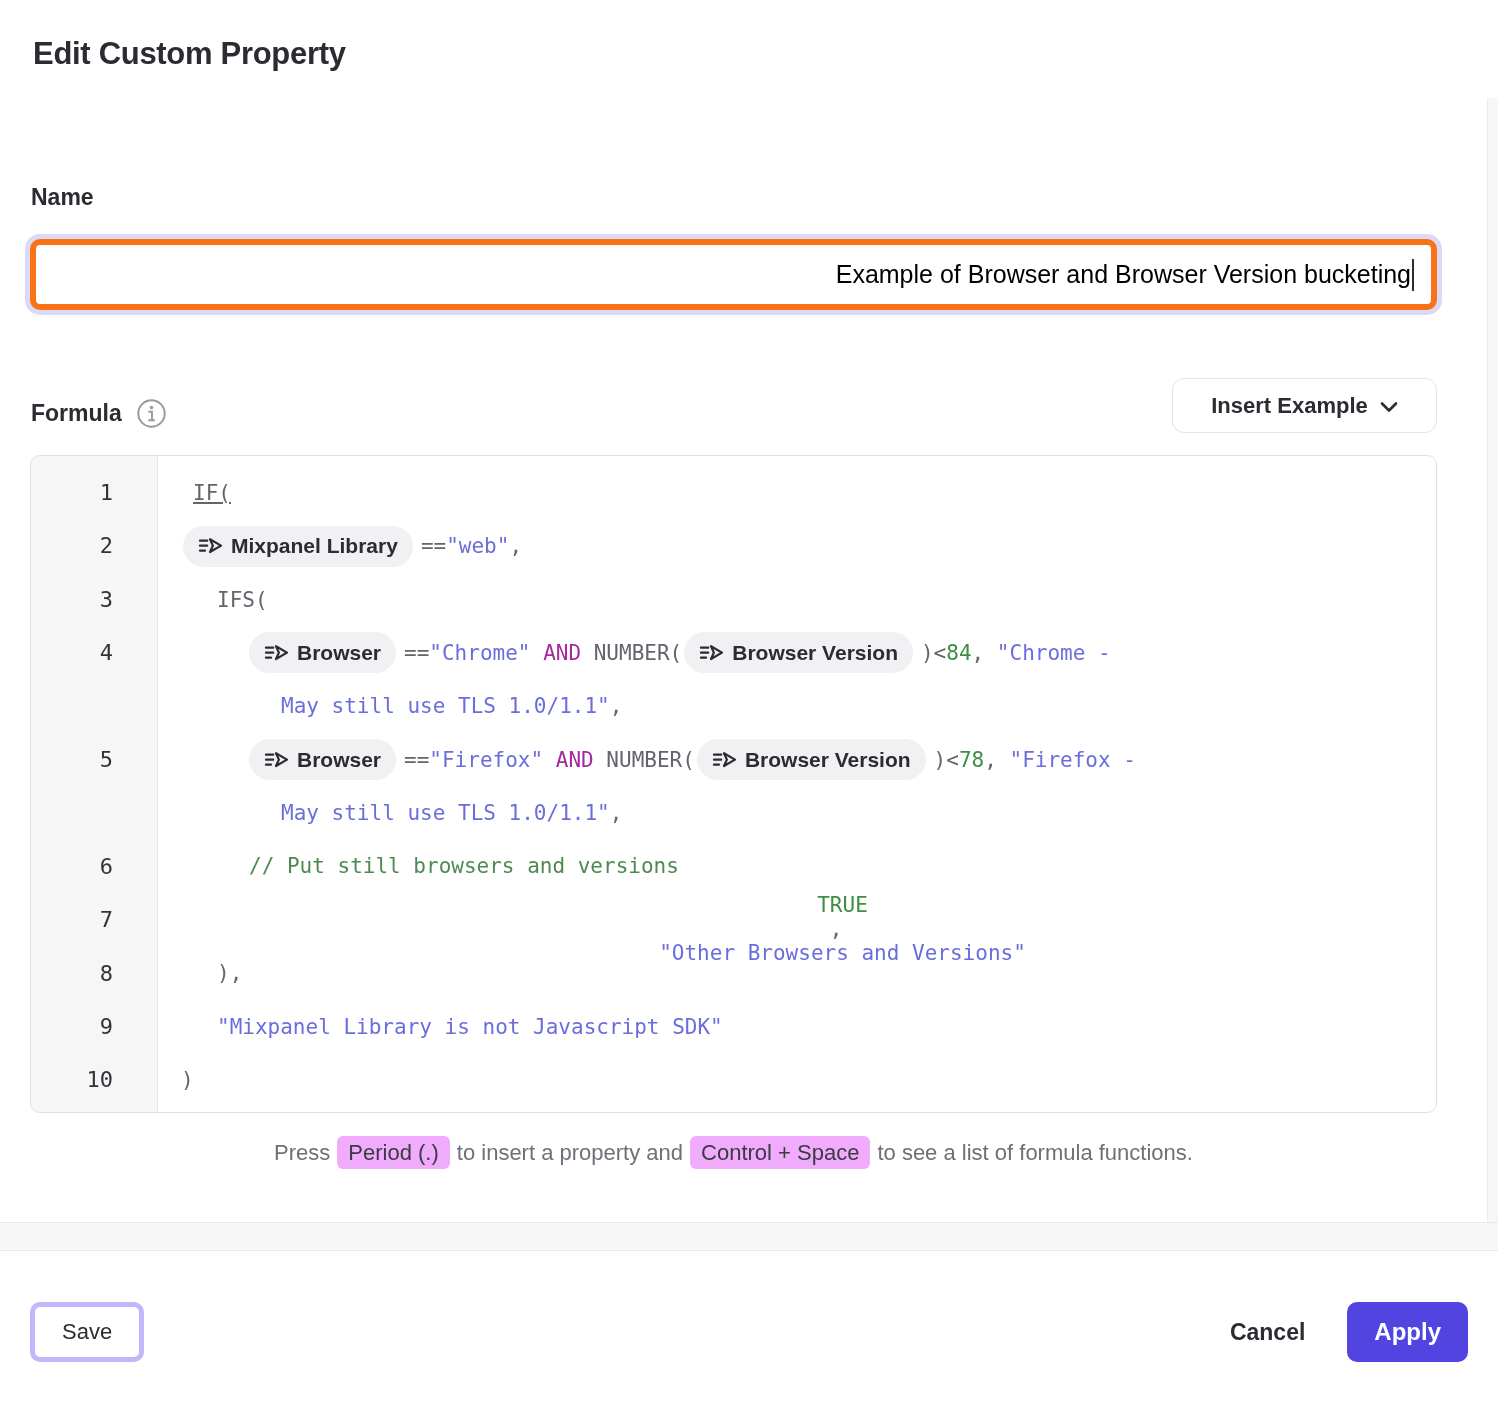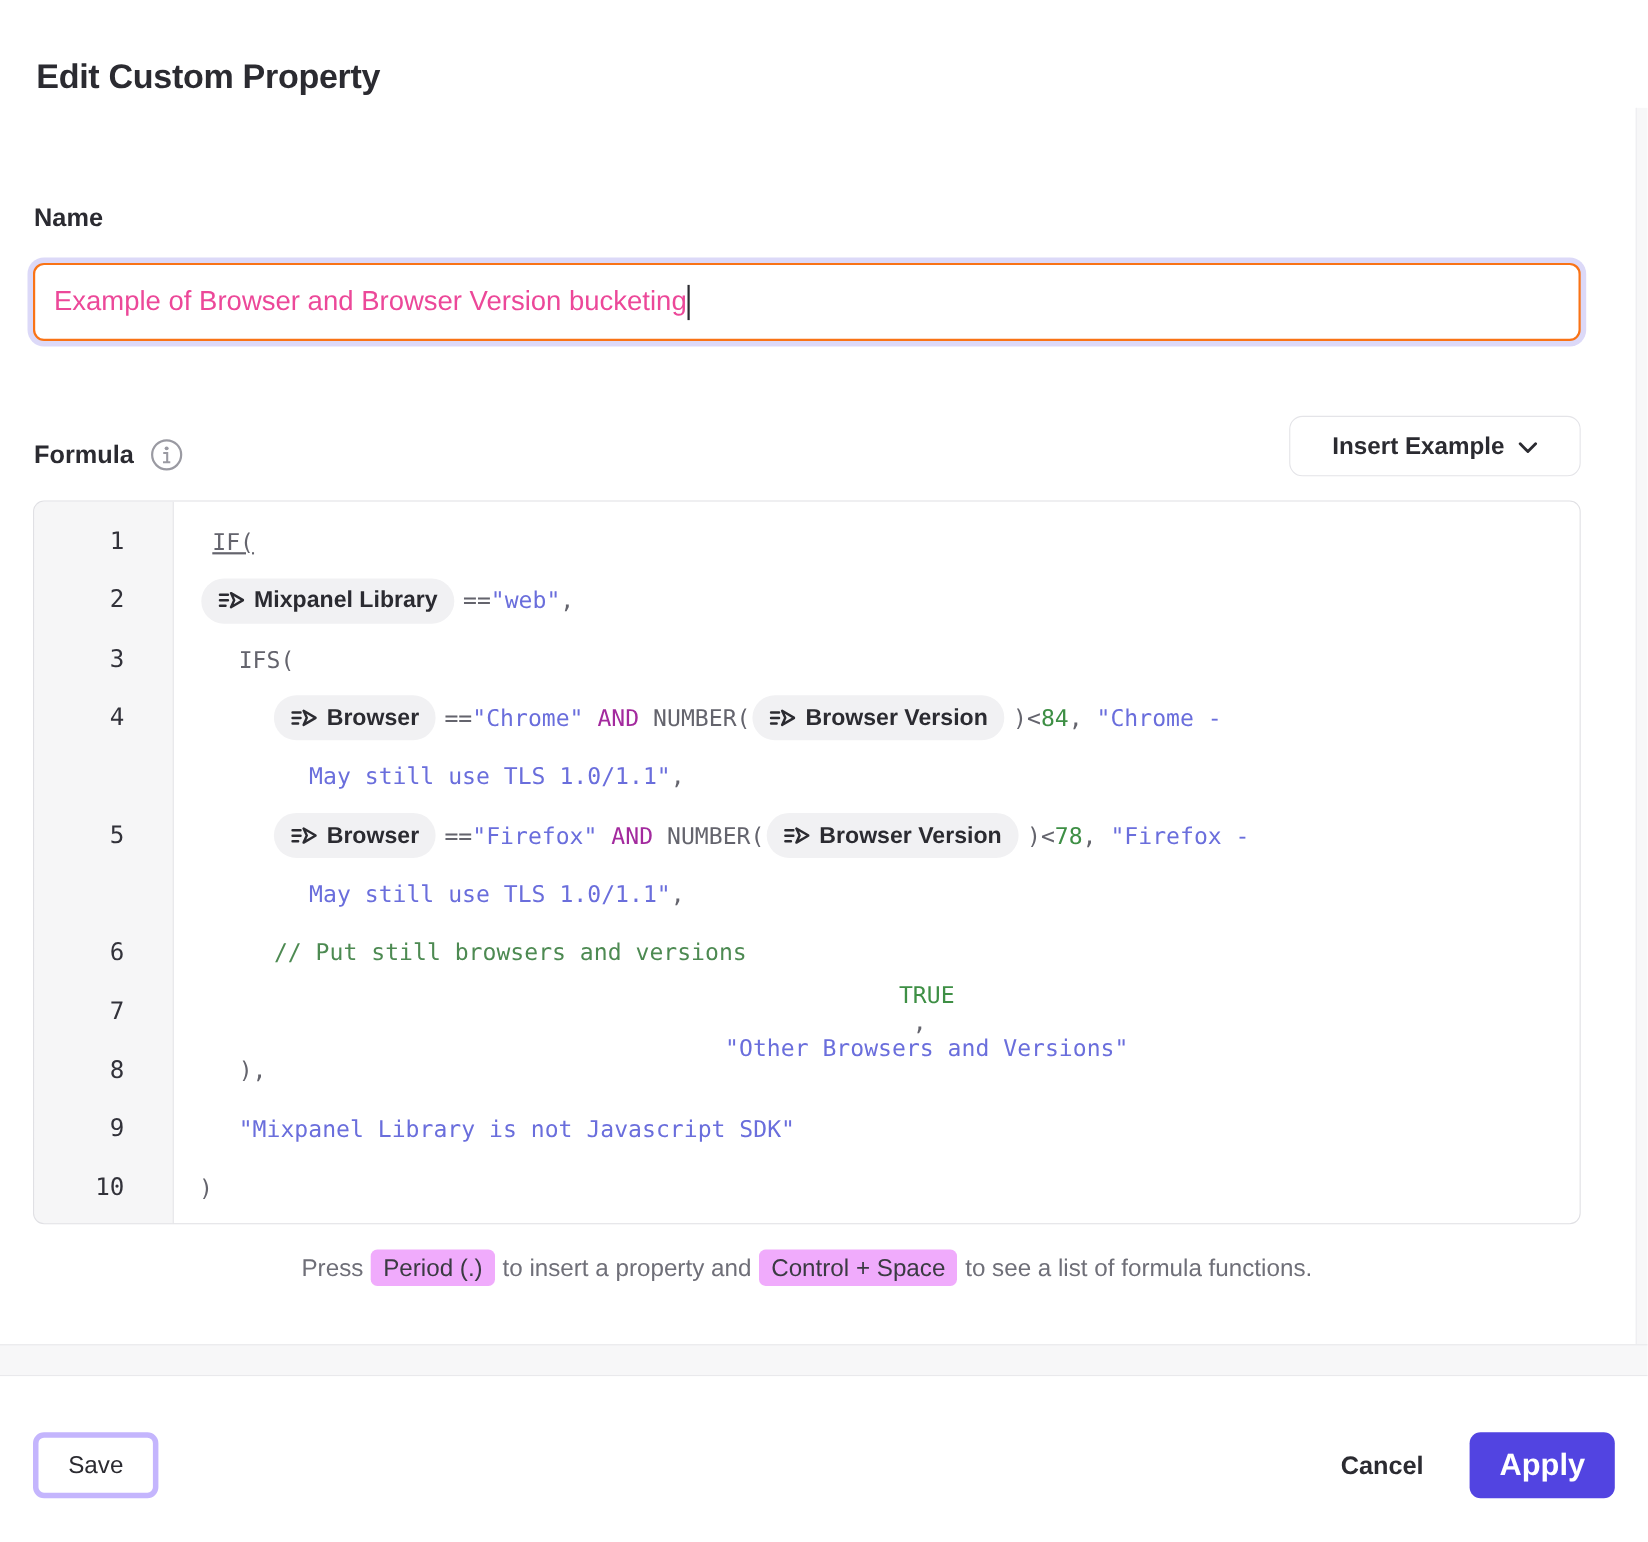--- a/index.html
+++ b/index.html
@@ -1,28 +1,28 @@
 <!DOCTYPE html>
 <html><head>
 <meta charset="utf-8">
 <style>
   * { margin:0; padding:0; box-sizing:border-box; }
   html,body { background:#ffffff; }
   body { font-family:"Liberation Sans", sans-serif; color:#2b2b31; }
   .stage { position:relative; width:1498px; height:1402px; background:#fff; overflow:hidden; }
 
-  .dialog-title { position:absolute; left:33px; top:52px; font-size:31px; font-weight:700; letter-spacing:-0.3px; color:#2b2b31; }
+  .dialog-title { position:absolute; left:33px; top:36px; font-size:31px; font-weight:700; letter-spacing:-0.3px; color:#2b2b31; }
 
   .right-gutter { position:absolute; right:0; top:98px; width:11px; height:1124px; background:#f7f7f8; border-left:1px solid #ededf0; }
 
   .field-label { position:absolute; font-size:23px; font-weight:700; color:#2b2b31; }
   .name-label { left:31px; top:184px; }
 
   .name-input-wrap { position:absolute; left:30px; top:239px; width:1407px; height:71px; }
-  .name-input { width:100%; height:100%; border:2px solid #f97316; border-radius:10px; box-shadow:0 0 0 5px #dcd9f8; background:#fff; display:flex; align-items:center; padding:0 17px; font-size:25px; color:#ec4899; white-space:nowrap; overflow:hidden; }
+  .name-input { width:100%; height:100%; border:6px solid #f97316; border-radius:10px; box-shadow:0 0 0 5px #dcd9f8; background:#fff; display:flex; align-items:center; padding:0 17px; font-size:25px; color:#000000; white-space:nowrap; overflow:hidden;justify-content:flex-end; }
   .caret { display:inline-block; width:2px; height:32px; background:#2b2b31; margin-left:1px; }
 
   .formula-row { position:absolute; left:31px; top:398px; display:flex; align-items:center; gap:14px; }
   .formula-row .field-label { position:static; }
   .info-icon svg { display:block; }
 
   .insert-example-btn { position:absolute; left:1172px; top:378px; width:265px; height:55px; background:#fff; border:1px solid #e4e4e8; border-radius:12px; display:flex; align-items:center; justify-content:center; gap:12px; font-size:22px; font-weight:600; color:#2b2b31; cursor:pointer; }
 
   .editor { position:absolute; left:30px; top:455px; width:1407px; height:658px; border:1px solid #e0e0e4; border-radius:10px; background:#fff linear-gradient(to right, #f6f6f7 126px, #ffffff 126px); overflow:hidden; padding-top:10px; }
   .editor::before { content:""; position:absolute; left:126px; top:0; bottom:0; width:1px; background:#e4e4e8; }
@@ -41,21 +41,21 @@
   .chip svg { display:block; }
 
   .hint { position:absolute; left:30px; top:1140px; width:1407px; text-align:center; font-size:22px; color:#6f6f78; }
   .kbd { background:#f0abfc; border-radius:6px; padding:4px 11px; color:#3a3a42; font-weight:500; margin:0 7px; }
 
   .bottom-band { position:absolute; left:0; top:1222px; width:1498px; height:29px; background:#f7f7f8; border-top:1px solid #e9e9ec; border-bottom:1px solid #e9e9ec; }
 
   .save-btn { position:absolute; left:30px; top:1302px; height:60px; padding:0 27px; background:#fff; border:5px solid #c4b5fd; border-radius:10px; font-size:22px; font-weight:500; color:#2b2b31; display:flex; align-items:center; cursor:pointer; }
   .footer-right { position:absolute; right:30px; top:1302px; height:60px; display:flex; align-items:center; gap:42px; }
   .cancel-btn { font-size:23px; font-weight:600; color:#2b2b31; background:none; border:none; cursor:pointer; font-family:"Liberation Sans", sans-serif; }
-  .apply-btn { height:60px; min-width:116px; padding:0 27px; background:#5244e1; border:none; border-radius:10px; font-size:28px; font-weight:600; color:#ffffff; display:flex; align-items:center; justify-content:center; cursor:pointer; font-family:"Liberation Sans", sans-serif; }
+  .apply-btn { height:60px; min-width:116px; padding:0 27px; background:#5244e1; border:none; border-radius:10px; font-size:24px; font-weight:600; color:#ffffff; display:flex; align-items:center; justify-content:center; cursor:pointer; font-family:"Liberation Sans", sans-serif; }
 </style>
 </head>
 <body>
 
 <div class="stage">
 
   <div class="dialog-title">Edit Custom Property</div>
 
   <div class="right-gutter"></div>
 

